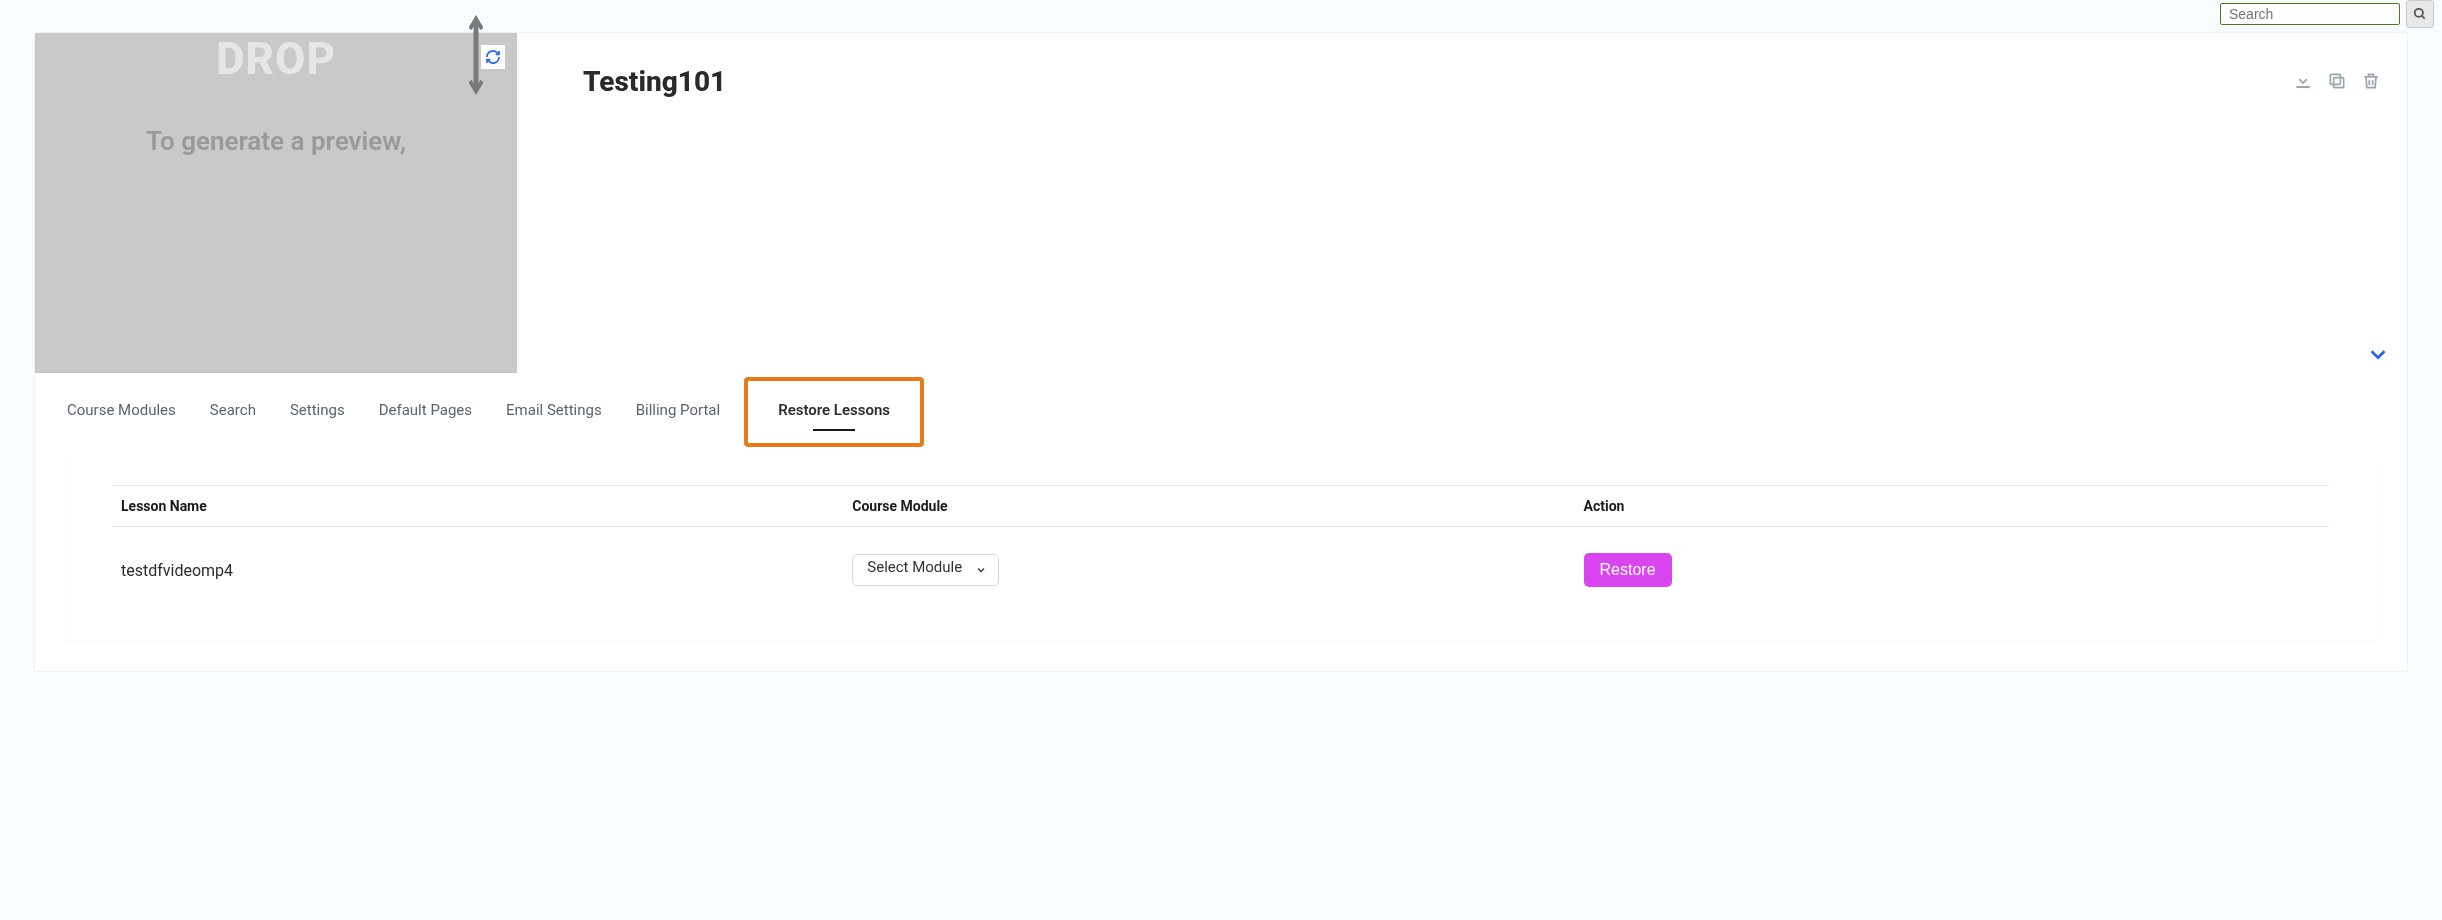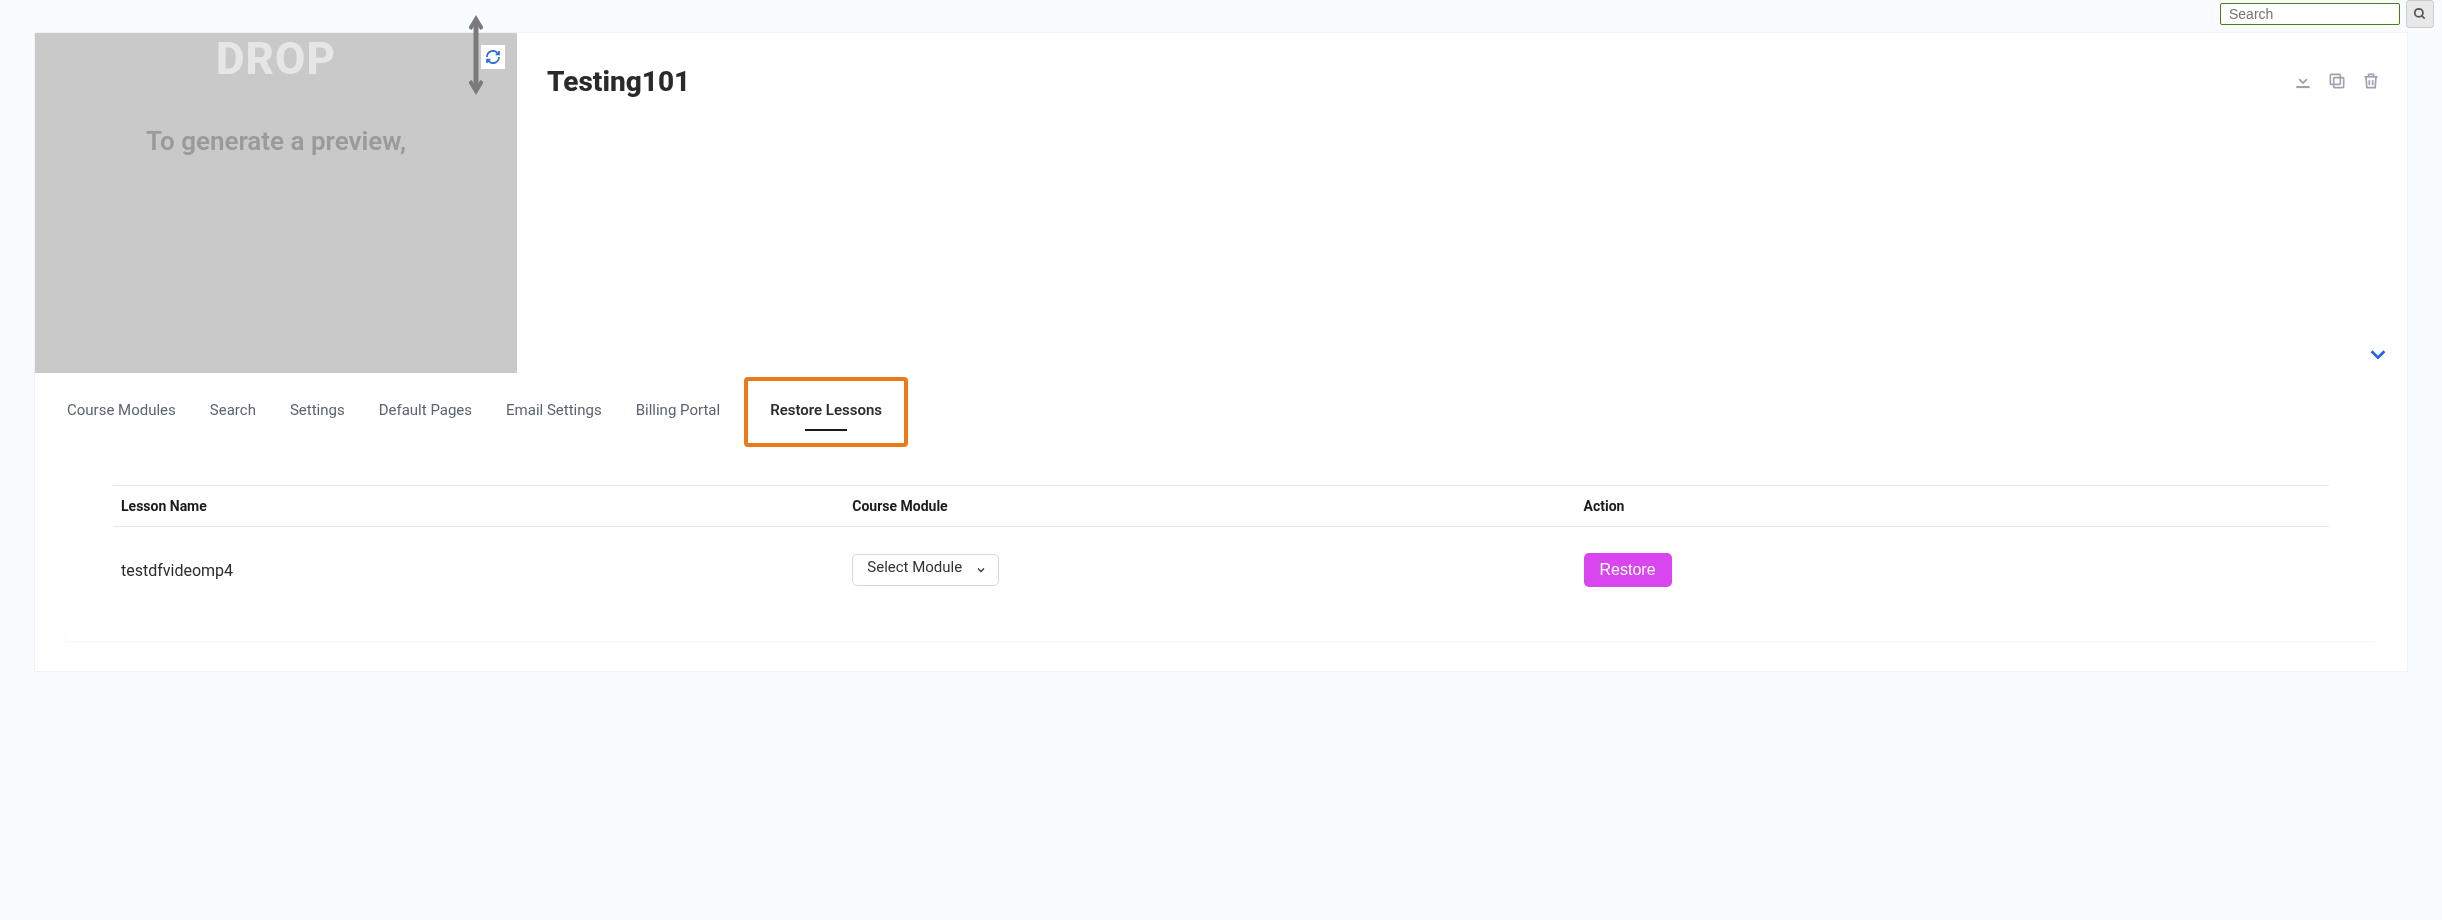--- a/index.html
+++ b/index.html
@@ -100,20 +100,21 @@
     font-size: 26px;
     font-weight: 600;
     color: #9a9a9a;
     text-align: center;
     line-height: 1.45;
   }
 
   .title-col {
     flex: 1;
     padding-top: 32px;
+    margin-left: 36px;
   }
   .course-title {
     font-size: 28px;
     font-weight: 800;
     color: #2a2a2a;
     margin-bottom: 6px;
   }
   .url-row {
     display: flex;
     align-items: center;
@@ -175,21 +176,21 @@
     left: 50%;
     transform: translateX(-50%);
     bottom: -4px;
     width: 42px;
     height: 2px;
     background: #1b1b1b;
   }
   .tab-highlight {
     border: 4px solid #e87a17;
     border-radius: 4px;
-    padding: 16px 20px;
+    padding: 16px 28px;
     margin: -20px -8px;
   }
 
   .content-card {
     margin: 0 30px 30px 30px;
     background: #fff;
     border-radius: 4px;
     padding: 28px 48px;
     box-shadow: 0 1px 2px rgba(0,0,0,0.04);
   }

